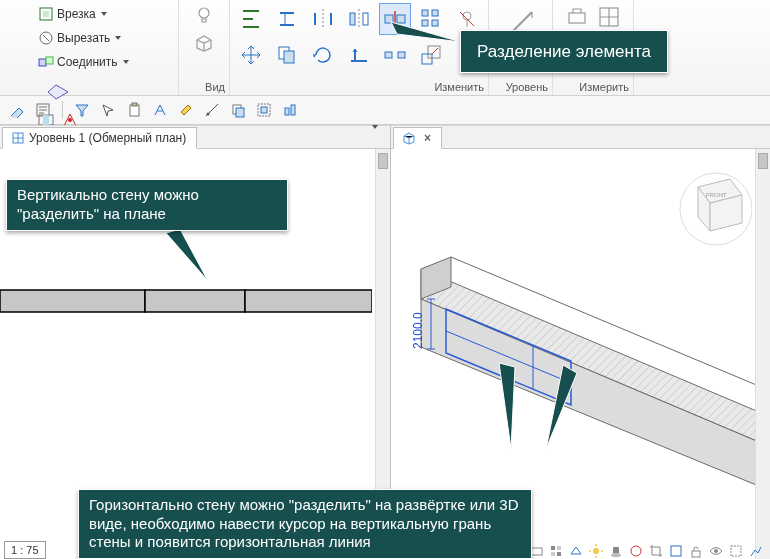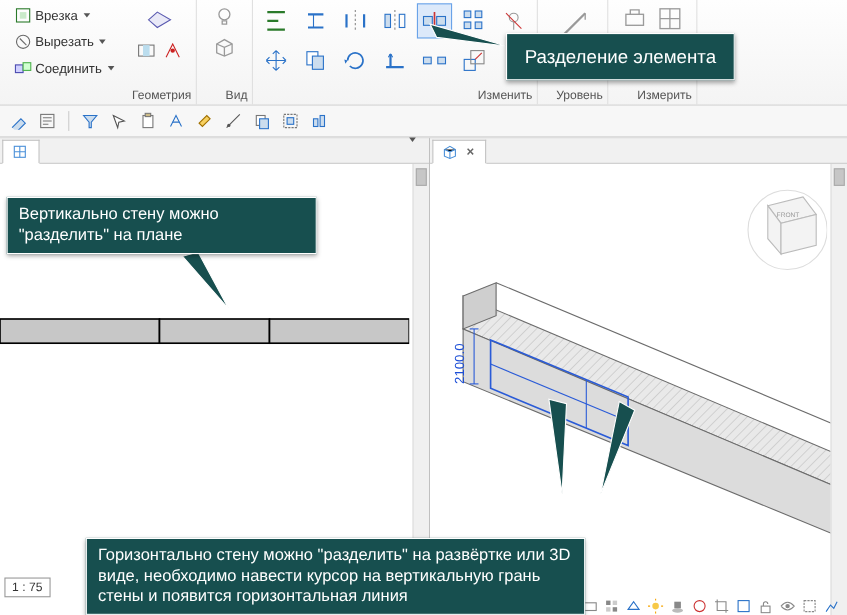--- a/index.html
+++ b/index.html
@@ -104,21 +104,21 @@
   }
   .scrollbar-v {
     position: absolute; top:0; right:0; width: 14px; bottom:0;
     background: #f0f0f0; border-left:1px solid #ddd;
   }
   .scrollbar-v .thumb {
     position:absolute; left:2px; right:2px; top: 4px; height: 14px;
     background: #c6c6c6; border:1px solid #aaa;
   }
   .scale-bar {
-    position:absolute; left:4px; bottom:18px;
+    position:absolute; left:4px; bottom:2px;
     display:flex; align-items:center; gap:6px; font-size:11px;
     background: #fff;
   }
   .scale-box { border: 1px solid #999; padding: 0 6px; height:16px; display:inline-flex; align-items:center;}
 
   .callout {
     position: absolute;
     background: #174f4f; 
     color: #fff;
     border: 1px solid #fff;
@@ -143,21 +143,21 @@
   }
   .status-icons .si { width:16px; height:16px; display:inline-flex; align-items:center; justify-content:center;}
   .ghost-stroke { stroke:#9a9a9a; fill:none; stroke-width:1.2; }
 </style>
 </head>
 <body>
 
 <div class="ribbon">
 
   <div class="ribbon-group" style="width:170px">
-    <div class="rg-body" style="flex-direction:row; align-items:flex-start;">
+    <div class="rg-body" style="flex-direction:column; align-items:flex-start;">
       <div class="ribtn-stack" style="width:110px">
         <div class="rbtn">
           <svg width="16" height="16">
               <rect x="2" y="2" width="12" height="12" fill="none" stroke="#2a7a2a"></rect>
               <rect x="5" y="5" width="6" height="6" fill="#c9eac9"></rect>
             </svg>
           <span>Врезка</span>
           <span class="drop-caret"></span>
         </div>
         <div class="rbtn">
@@ -422,20 +422,21 @@
 
 <div class="workspace">
 
   <div class="pane pane-left">
     <div class="tabbar">
       <div class="tab">
         <svg width="14" height="14">
             <rect x="2" y="2" width="10" height="10" fill="none" stroke="#4a90d9"></rect>
             <path d="M2 7 h10 M7 2 v10" stroke="#4a90d9"></path>
           </svg>
+        <span class="tl">Уровень 1 (Обмерный план)</span>
       </div>
       <div class="tab-extra">
         <div class="qbtn" style="width:16px;height:16px"><span class="drop-caret"></span></div>
       </div>
     </div>
     <div class="view-area">
 
       <div class="callout" style="top:30px; left:6px; width:260px;">
         <span>Вертикально стену можно "разделить" на плане</span>
       </div>

